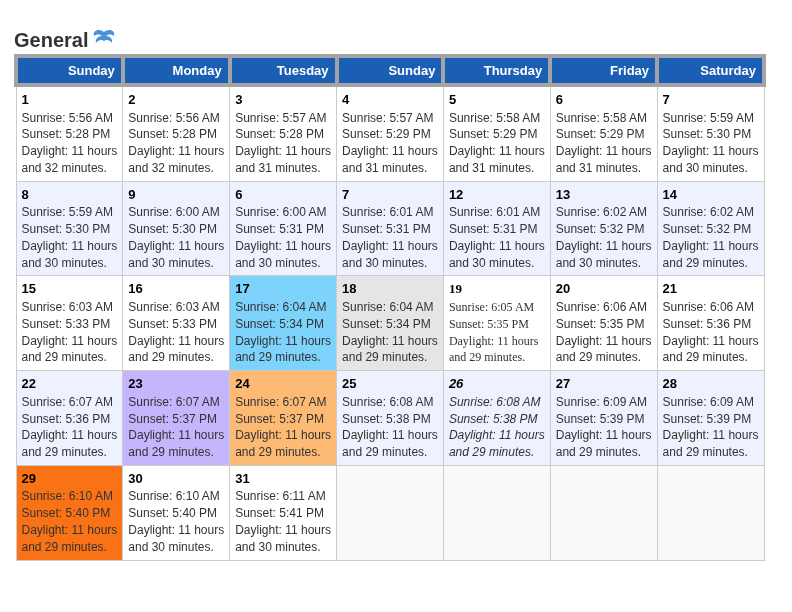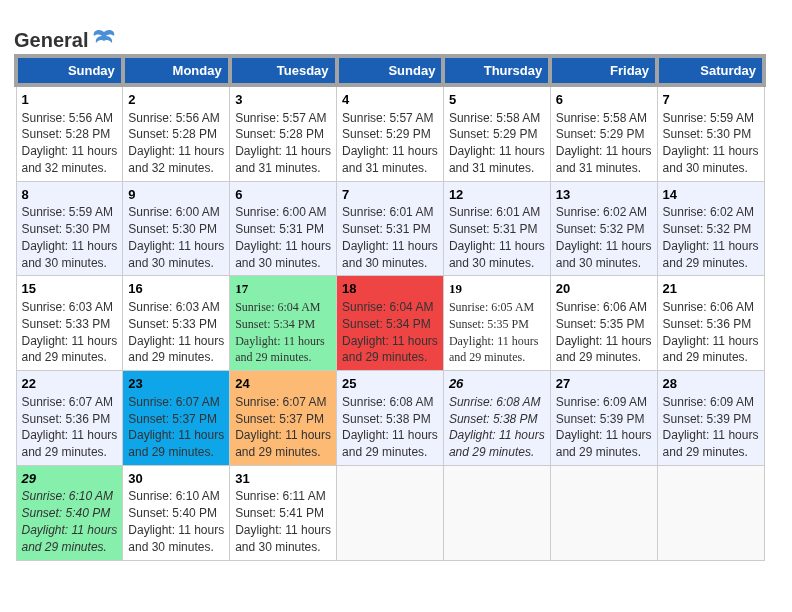--- a/index.html
+++ b/index.html
@@ -187,25 +187,25 @@
         </tr>
         <tr>
           <td style="background: rgb(255, 255, 255);"><span class="day-num">15</span><span class="day-info" style="white-space: pre-line;">Sunrise: 6:03 AM
 Sunset: 5:33 PM
 Daylight: 11 hours
 and 29 minutes.</span></td>
           <td style="background: rgb(255, 255, 255);"><span class="day-num">16</span><span class="day-info" style="white-space: pre-line;">Sunrise: 6:03 AM
 Sunset: 5:33 PM
 Daylight: 11 hours
 and 29 minutes.</span></td>
-          <td style="background: #86efac; font-family: Liberation Serif, serif;"><span class="day-num">17</span><span class="day-info" style="white-space: pre-line;">Sunrise: 6:04 AM
+          <td style="background: #7dd3fc;"><span class="day-num">17</span><span class="day-info" style="white-space: pre-line;">Sunrise: 6:04 AM
 Sunset: 5:34 PM
 Daylight: 11 hours
 and 29 minutes.</span></td>
-          <td style="background: #ef4444;"><span class="day-num">18</span><span class="day-info" style="white-space: pre-line;">Sunrise: 6:04 AM
+          <td style="background: #e5e5e5;"><span class="day-num">18</span><span class="day-info" style="white-space: pre-line;">Sunrise: 6:04 AM
 Sunset: 5:34 PM
 Daylight: 11 hours
 and 29 minutes.</span></td>
           <td style="background: rgb(255, 255, 255); font-family: Liberation Serif, serif;"><span class="day-num">19</span><span class="day-info" style="white-space: pre-line;">Sunrise: 6:05 AM
 Sunset: 5:35 PM
 Daylight: 11 hours
 and 29 minutes.</span></td>
           <td style="background: rgb(255, 255, 255);"><span class="day-num">20</span><span class="day-info" style="white-space: pre-line;">Sunrise: 6:06 AM
 Sunset: 5:35 PM
 Daylight: 11 hours
@@ -213,21 +213,21 @@
           <td style="background: rgb(255, 255, 255);"><span class="day-num">21</span><span class="day-info" style="white-space: pre-line;">Sunrise: 6:06 AM
 Sunset: 5:36 PM
 Daylight: 11 hours
 and 29 minutes.</span></td>
         </tr>
         <tr>
           <td style="background: rgb(238, 242, 255);"><span class="day-num">22</span><span class="day-info" style="white-space: pre-line;">Sunrise: 6:07 AM
 Sunset: 5:36 PM
 Daylight: 11 hours
 and 29 minutes.</span></td>
-          <td style="background: #0ea5e9;"><span class="day-num">23</span><span class="day-info" style="white-space: pre-line;">Sunrise: 6:07 AM
+          <td style="background: #c4b5fd;"><span class="day-num">23</span><span class="day-info" style="white-space: pre-line;">Sunrise: 6:07 AM
 Sunset: 5:37 PM
 Daylight: 11 hours
 and 29 minutes.</span></td>
           <td style="background: #fdba74;"><span class="day-num">24</span><span class="day-info" style="white-space: pre-line;">Sunrise: 6:07 AM
 Sunset: 5:37 PM
 Daylight: 11 hours
 and 29 minutes.</span></td>
           <td style="background: rgb(238, 242, 255);"><span class="day-num">25</span><span class="day-info" style="white-space: pre-line;">Sunrise: 6:08 AM
 Sunset: 5:38 PM
 Daylight: 11 hours
@@ -239,21 +239,21 @@
           <td style="background: rgb(238, 242, 255);"><span class="day-num">27</span><span class="day-info" style="white-space: pre-line;">Sunrise: 6:09 AM
 Sunset: 5:39 PM
 Daylight: 11 hours
 and 29 minutes.</span></td>
           <td style="background: rgb(238, 242, 255);"><span class="day-num">28</span><span class="day-info" style="white-space: pre-line;">Sunrise: 6:09 AM
 Sunset: 5:39 PM
 Daylight: 11 hours
 and 29 minutes.</span></td>
         </tr>
         <tr>
-          <td style="background: #86efac; font-style: italic;"><span class="day-num">29</span><span class="day-info" style="white-space: pre-line;">Sunrise: 6:10 AM
+          <td style="background: #f97316;"><span class="day-num">29</span><span class="day-info" style="white-space: pre-line;">Sunrise: 6:10 AM
 Sunset: 5:40 PM
 Daylight: 11 hours
 and 29 minutes.</span></td>
           <td style="background: rgb(255, 255, 255);"><span class="day-num">30</span><span class="day-info" style="white-space: pre-line;">Sunrise: 6:10 AM
 Sunset: 5:40 PM
 Daylight: 11 hours
 and 30 minutes.</span></td>
           <td style="background: rgb(255, 255, 255);"><span class="day-num">31</span><span class="day-info" style="white-space: pre-line;">Sunrise: 6:11 AM
 Sunset: 5:41 PM
 Daylight: 11 hours

